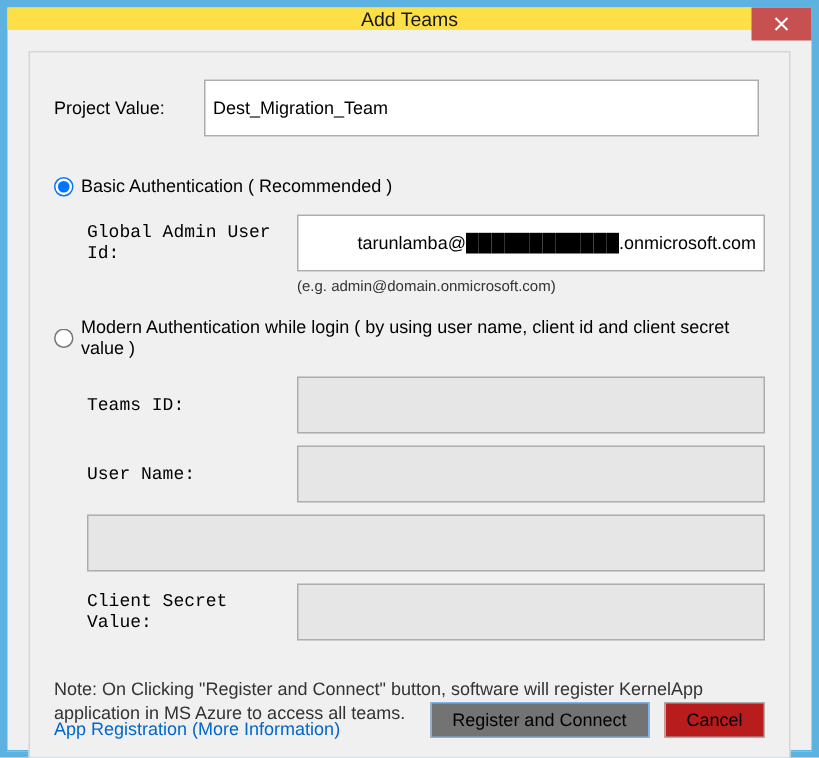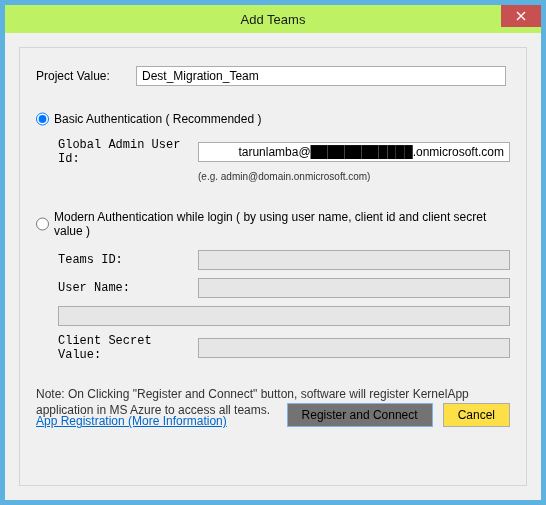--- a/index.html
+++ b/index.html
@@ -1,37 +1,37 @@
 <!DOCTYPE html>
 <html><head>
 <meta charset="utf-8">
 <style>
 * { box-sizing: border-box; margin: 0; padding: 0; }
 body { width: 546px; height: 505px; font-family: "Segoe UI", Tahoma, sans-serif; font-size: 12px; background: #5db2e0; padding: 4px; color: #000; }
 .window { width: 100%; height: 100%; background: #f0f0f0; border: 1px solid #5db2e0; position: relative; display: flex; flex-direction: column; }
-.titlebar { height: 28px; background: #bef264; display: flex; align-items: center; justify-content: center; position: relative; }
+.titlebar { height: 28px; background: #fde047; display: flex; align-items: center; justify-content: center; position: relative; }
 .titlebar-text { color: #1a1a1a; font-size: 13px; }
 .close { position: absolute; right: 0; top: 0; width: 40px; height: 22px; background: #c75050; color: #fff; display: flex; align-items: center; justify-content: center; cursor: pointer; }
 .close svg { width: 10px; height: 10px; }
 .content { padding: 14px; flex: 1; }
 .panel { border: 1px solid #d5d5d5; background: #f0f0f0; padding: 18px 16px 14px 16px; height: 100%; display: flex; flex-direction: column; }
 .row { display: flex; align-items: center; margin-bottom: 10px; }
 .row label.lbl { width: 100px; }
 .sub-row { display: flex; align-items: center; margin-bottom: 8px; padding-left: 22px; }
 .sub-row label.lbl { width: 140px; font-family: Liberation Mono, monospace; }
-.input { border: 1px solid #adadad; padding: 3px 5px; font-size: 12px; font-family: inherit; background: #fff; height: 20px; }
+.input { border: 1px solid #adadad; padding: 3px 5px; font-size: 12px; font-family: inherit; background: #fff; height: 38px; }
 .input.disabled { background: #e6e6e6; color: #888; }
-.radio-row { display: flex; margin: 16px 0 12px 0; }
+.radio-row { display: flex; align-items: center; margin: 16px 0 12px 0; }
 .radio-row input { margin-right: 5px; }
 .hint { padding-left: 162px; color: #333; margin-top: -3px; margin-bottom: 12px; font-size: 10px; }
 .note { font-size: 12px; color: #333; margin-top: 10px; line-height: 1.35; }
-.link { color: #0066cc; text-decoration: underline; cursor: pointer; display: inline-block; margin-top: 12px; }
+.link { color: #0066cc; cursor: pointer; display: inline-block; margin-top: 12px; }
 .button-row { display: flex; justify-content: flex-end; align-items: center; gap: 10px; margin-top: -16px; }
 .link-wrap { flex: 1; }
-.btn { border: 1px solid #adadad; background: #fde047; padding: 4px 14px; font-size: 12px; font-family: inherit; cursor: pointer; height: 24px; }
+.btn { border: 1px solid #adadad; background: #b91c1c; padding: 4px 14px; font-size: 12px; font-family: inherit; cursor: pointer; height: 24px; }
 .btn.primary { border: 1px solid #7eb4ea; background: #737373; }
 .field-wide { flex: 1; text-align: right; }
 .proj-input { width: 370px; }
 .focused { border: 1px solid #569de5; outline:none; }
 </style>
 </head>
 <body>
 
 <div class="window">
   <div class="titlebar">
@@ -56,21 +56,21 @@
         <span>Basic Authentication ( Recommended )</span>
       </div>
 
       <div class="sub-row">
         <label class="lbl">Global Admin User Id:</label>
         <input class="input field-wide" type="text" value="tarunlamba@████████████.onmicrosoft.com" style="">
       </div>
       <div class="hint">(e.g. admin@domain.onmicrosoft.com)</div>
 
 
-      <div class="radio-row" style="margin-top:16px;">
+      <div class="radio-row" style="margin-top:2px;">
         <input type="radio" name="auth" style="">
         <span>Modern Authentication while login ( by using user name, client id and client secret value )</span>
       </div>
 
       <div class="sub-row">
         <label class="lbl">Teams ID:</label>
         <input class="input field-wide disabled" disabled="" type="text" value="" style="">
       </div>
 
       <div class="sub-row">

